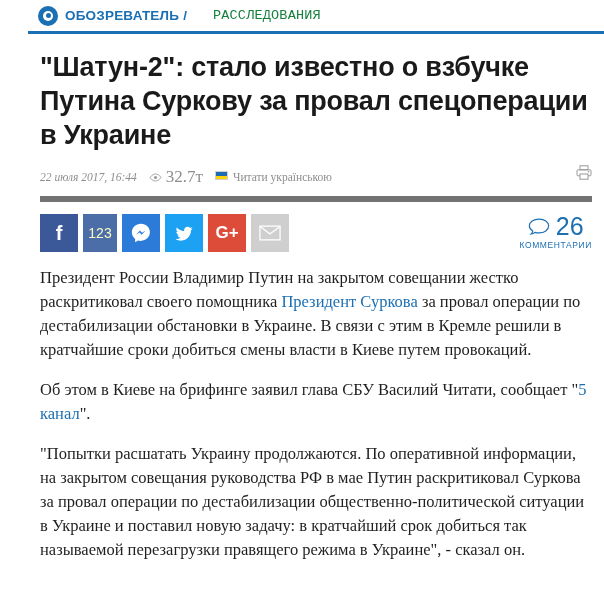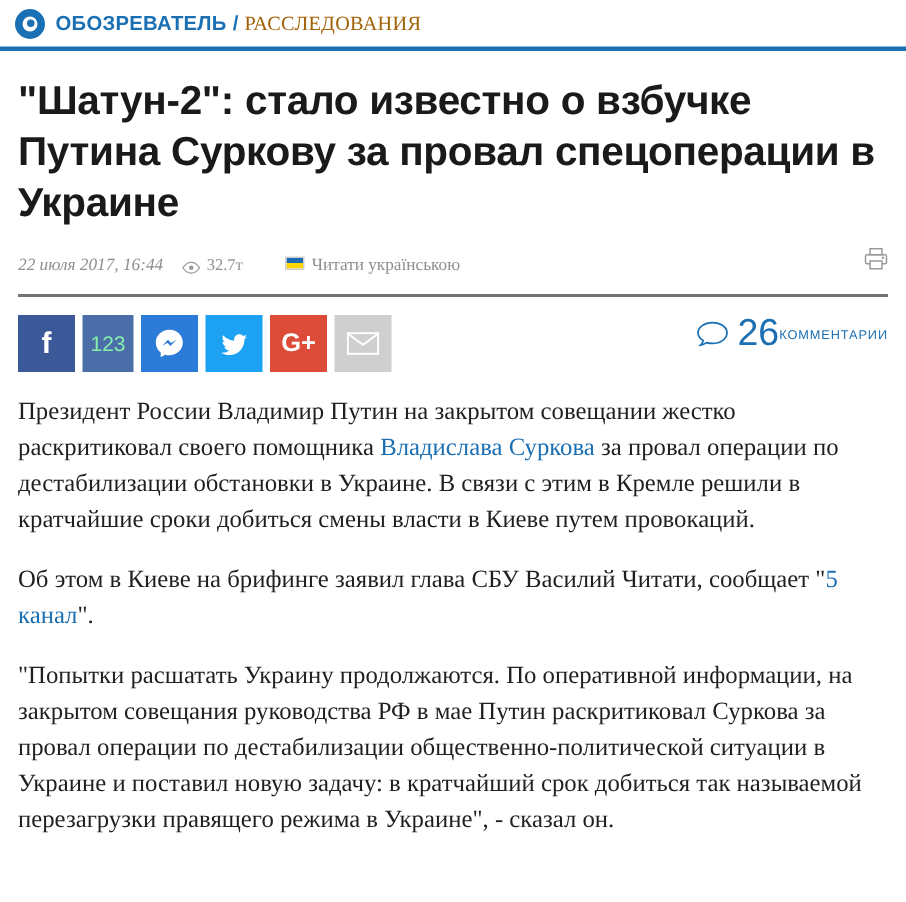--- a/index.html
+++ b/index.html
@@ -13,20 +13,21 @@
     overflow: hidden;
     font-family: "Liberation Serif", serif;
     color: #222222;
   }
   .page {
     position: relative;
     width: 604px;
     height: 601px;
     background: #ffffff;
     box-sizing: border-box;
+    padding-left: 28px;
   }
 
   
   .site-header {
     position: relative;
     height: 34px;
     padding: 0 10px;
     display: flex;
     align-items: center;
     background: #ffffff;
@@ -72,62 +73,63 @@
     text-transform: uppercase;
   }
   .brand-sep {
     font-family: "Liberation Sans", sans-serif;
     font-weight: bold;
     font-size: 13.5px;
     color: #1b6fb3;
     margin: 0 4px;
   }
   .brand-section {
-    font-family: Liberation Serif, serif;
+    font-family: Liberation Mono, monospace;
     font-size: 13.5px;
     letter-spacing: 0.2px;
-    color: #a16207;
+    color: #15803d;
     text-transform: uppercase;
+    margin-left: 22px;
   }
 
   
   .article-title {
     margin: 16px 12px 0 12px;
     font-family: "Liberation Sans", sans-serif;
     font-weight: bold;
     font-size: 27px;
     line-height: 34px;
     color: #1a1a1a;
     letter-spacing: -0.2px;
   }
 
   
   .meta-row {
     margin: 14px 12px 0 12px;
     display: flex;
     align-items: center;
     height: 22px;
-    border-bottom: 2px solid #737373;
+    border-bottom: 6px solid #737373;
     padding-bottom: 8px;
     position: relative;
   }
   .meta-date {
     font-family: "Liberation Serif", serif;
     font-style: italic;
     font-size: 11.5px;
     color: #8e8e8e;
     margin-right: 12px;
   }
   .meta-views {
     display: flex;
-    align-items: flex-end;
-    font-family: "Liberation Serif", serif;
-    font-size: 11px;
+    align-items: center;
+    font-family: "Liberation Serif", serif;
+    font-size: 17px;
     color: #8e8e8e;
-    margin-right: 28px;
+    margin-right: 12px;
   }
   .eye-icon {
     width: 13px;
     height: 9px;
     margin-right: 4px;
     display: inline-block;
   }
   .flag-icon {
     width: 13px;
     height: 9px;
@@ -170,42 +172,42 @@
     justify-content: center;
     color: #ffffff;
     font-family: "Liberation Sans", sans-serif;
     font-weight: bold;
     font-size: 20px;
     flex: 0 0 auto;
   }
   .sb-fb { background: #3b5998; }
   .sb-count {
     background: #4c6ea8;
-    color: #86efac;
+    color: #fef9c3;
     font-size: 14px;
     font-weight: normal;
     width: 34px;
     margin-right: 5px;
     height: 38px;
     display: flex;
     align-items: center;
     justify-content: center;
     font-family: "Liberation Sans", sans-serif;
   }
   .sb-msg { background: #2c7bd8; }
   .sb-tw { background: #1da1f2; }
   .sb-gp { background: #dd4b39; font-size: 17px; }
   .sb-mail { background: #cfcfcf; }
 
   .comments-box {
     position: absolute;
     right: 0;
     top: 0;
     display: flex;
-    flex-direction: row;
+    flex-direction: column;
     align-items: center;
     color: #1b6fb3;
   }
   .comments-top {
     display: flex;
     align-items: center;
   }
   .comment-bubble {
     width: 22px;
     height: 17px;
@@ -306,21 +308,21 @@
           <path d="M12 1.2C6 1.2 1.2 4.6 1.2 8.8c0 2.3 1.5 4.4 3.8 5.8-.2 1.3-.9 2.5-1.8 3.3 1.6-.2 3.1-.9 4.3-1.8 1.4.4 2.9.6 4.5.6 6 0 10.8-3.4 10.8-7.9S18 1.2 12 1.2z" fill="none" stroke="#1b6fb3" stroke-width="1.3"></path>
         </svg>
         <span class="comments-count">26</span>
       </div>
       <div class="comments-label">КОММЕНТАРИИ</div>
     </div>
   </div>
 
   <div class="article-body">
     <p>
-      <span>Президент России Владимир Путин на закрытом совещании жестко раскритиковал своего помощника </span><a href="#">Владислава Суркова</a><span> за провал операции по дестабилизации обстановки в Украине. В связи с этим в Кремле решили в кратчайшие сроки добиться смены власти в Киеве путем провокаций.</span>
+      <span>Президент России Владимир Путин на закрытом совещании жестко раскритиковал своего помощника </span><a href="#">Президент Суркова</a><span> за провал операции по дестабилизации обстановки в Украине. В связи с этим в Кремле решили в кратчайшие сроки добиться смены власти в Киеве путем провокаций.</span>
     </p>
     <p>
       <span>Об этом в Киеве на брифинге заявил глава СБУ Василий Читати, сообщает "</span><a href="#">5 канал</a><span>".</span>
     </p>
     <p>
       <span>"Попытки расшатать Украину продолжаются. По оперативной информации, на закрытом совещания руководства РФ в мае Путин раскритиковал Суркова за провал операции по дестабилизации общественно-политической ситуации в Украине и поставил новую задачу: в кратчайший срок добиться так называемой перезагрузки правящего режима в Украине", - сказал он.</span>
     </p>
   </div>
 
 </div>

